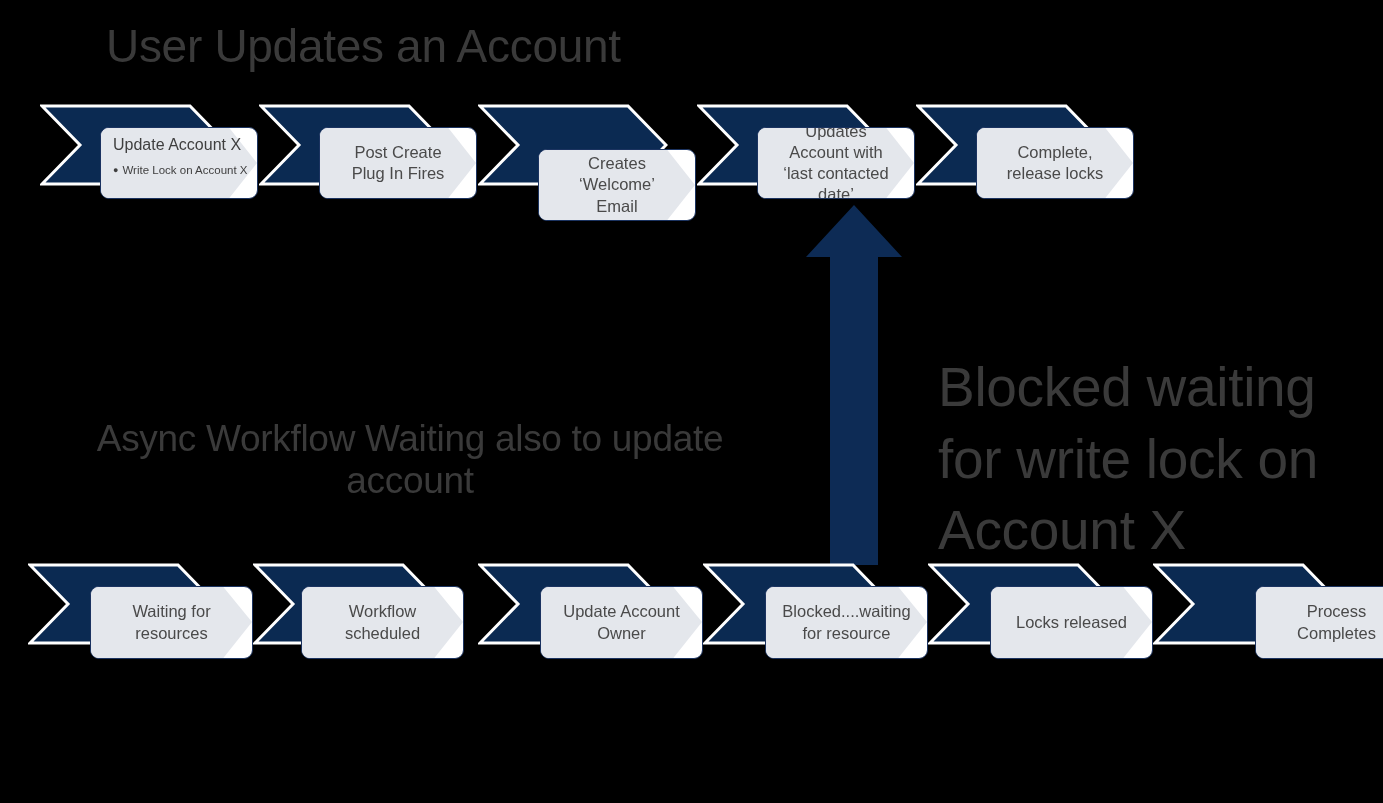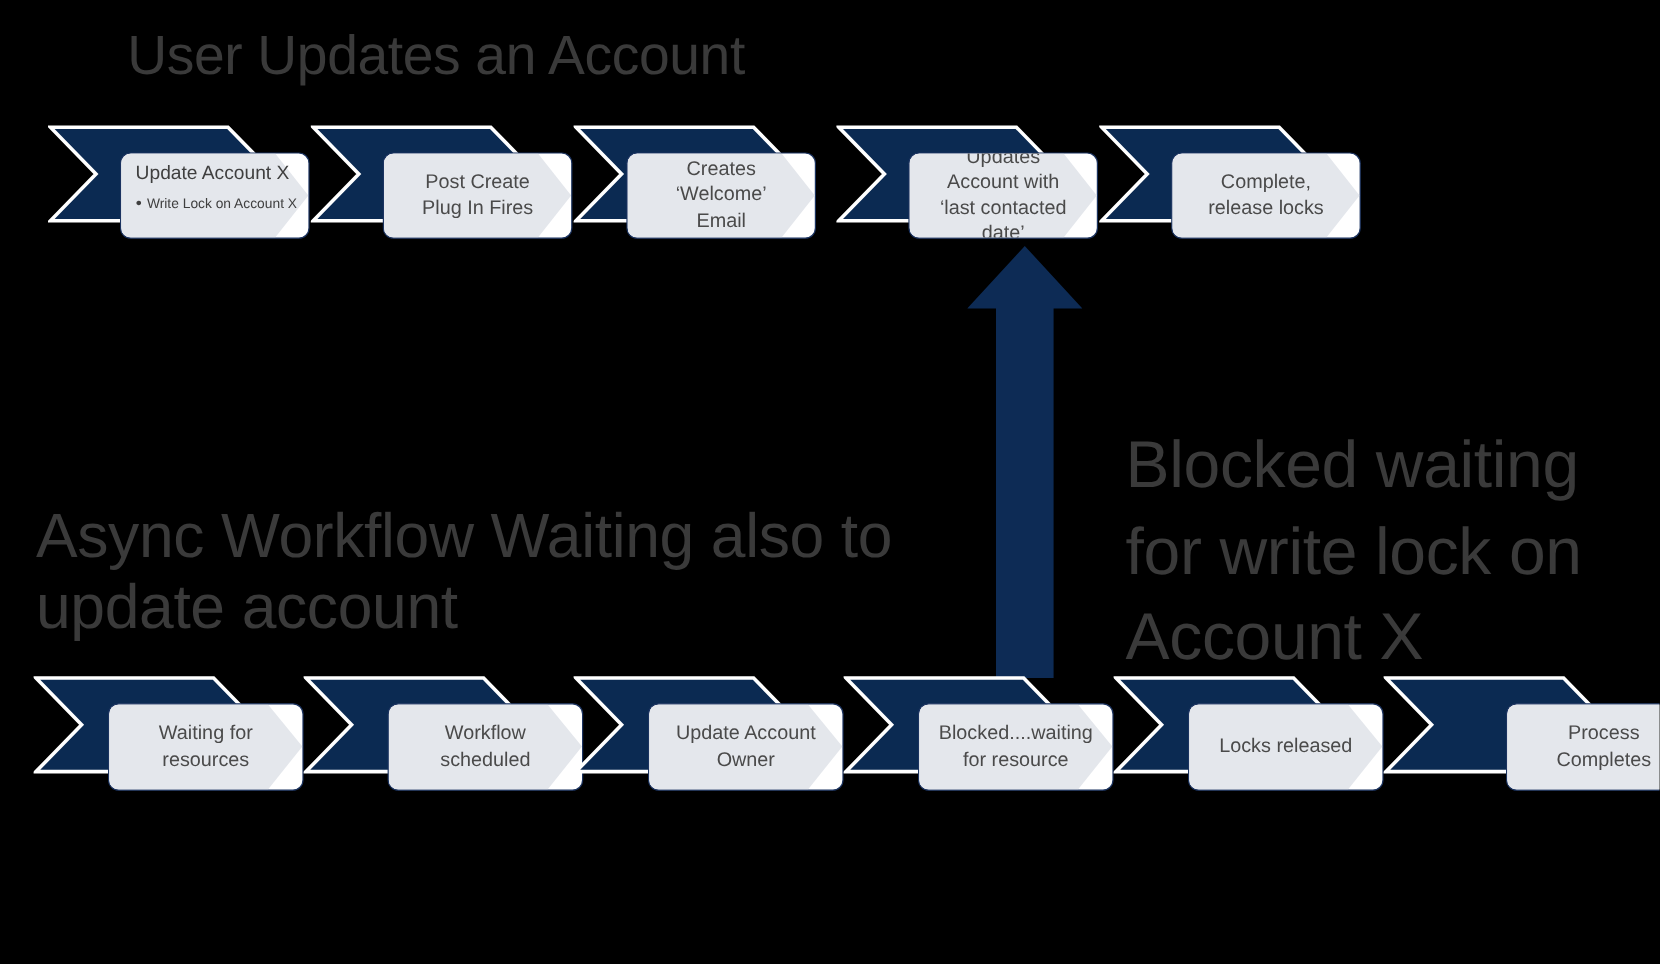--- a/index.html
+++ b/index.html
@@ -30,22 +30,23 @@
     letter-spacing: -0.3px;
   }
   #title-top {
     left: 106px;
     top: 20px;
     font-size: 46px;
   }
   #title-bottom {
     left: 30px;
     top: 418px;
-    font-size: 52px;
+    font-size: 37px;
     width: 760px;
+    text-align: center;
   }
   #label-blocked {
     left: 938px;
     top: 352px;
     font-size: 55px;
     width: 400px;
     line-height: 1.30;
   }
 
   
@@ -187,21 +188,21 @@
         <div class="txt">Post Create Plug In Fires</div>
       </div>
     </div>
 
     <div class="step" style="left:478px;">
       <div class="chev">
         <svg viewBox="0 0 190 82" width="190" height="82">
           <polygon points="2,2 150,2 188,41 150,80 2,80 40,41" fill="#0b2a52" stroke="#ffffff" stroke-width="3"></polygon>
         </svg>
       </div>
-      <div class="card" style="left:44px; width:158px; height:72px;">
+      <div class="card" style="left:60px; width:158px; height:72px;margin-top:22px;">
         <div class="wm">
           <svg viewBox="0 0 158 72" preserveAspectRatio="none">
             <polygon points="0,0 130,0 158,36 130,72 0,72" fill="#e4e7ec"></polygon>
           </svg>
         </div>
         <div class="txt">Creates ‘Welcome’ Email</div>
       </div>
     </div>
 
     <div class="step" style="left:697px;">
@@ -265,21 +266,21 @@
         <div class="txt">Waiting for resources</div>
       </div>
     </div>
 
     <div class="step" style="left:253px;">
       <div class="chev">
         <svg viewBox="0 0 190 82" width="190" height="82">
           <polygon points="2,2 150,2 188,41 150,80 2,80 40,41" fill="#0b2a52" stroke="#ffffff" stroke-width="3"></polygon>
         </svg>
       </div>
-      <div class="card" style="left:70px; width:163px; height:73px;">
+      <div class="card" style="left:48px; width:163px; height:73px;">
         <div class="wm">
           <svg viewBox="0 0 163 73" preserveAspectRatio="none">
             <polygon points="0,0 134,0 163,36 134,73 0,73" fill="#e4e7ec"></polygon>
           </svg>
         </div>
         <div class="txt">Workflow scheduled</div>
       </div>
     </div>
 
     <div class="step" style="left:478px;">

